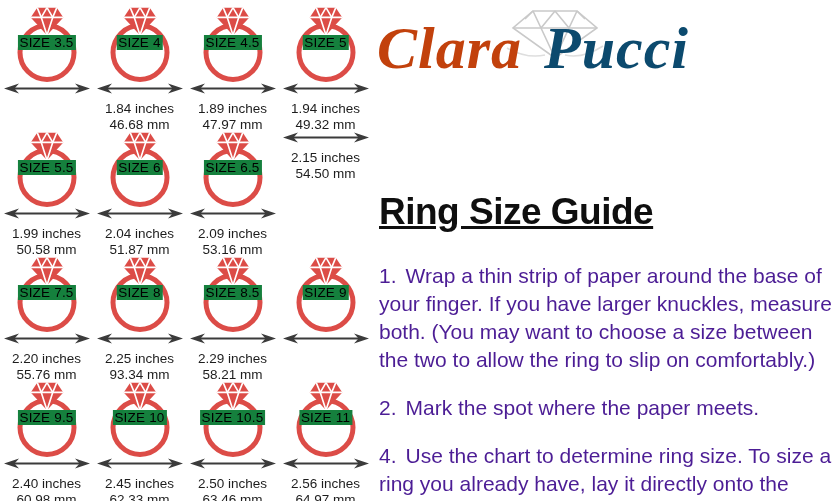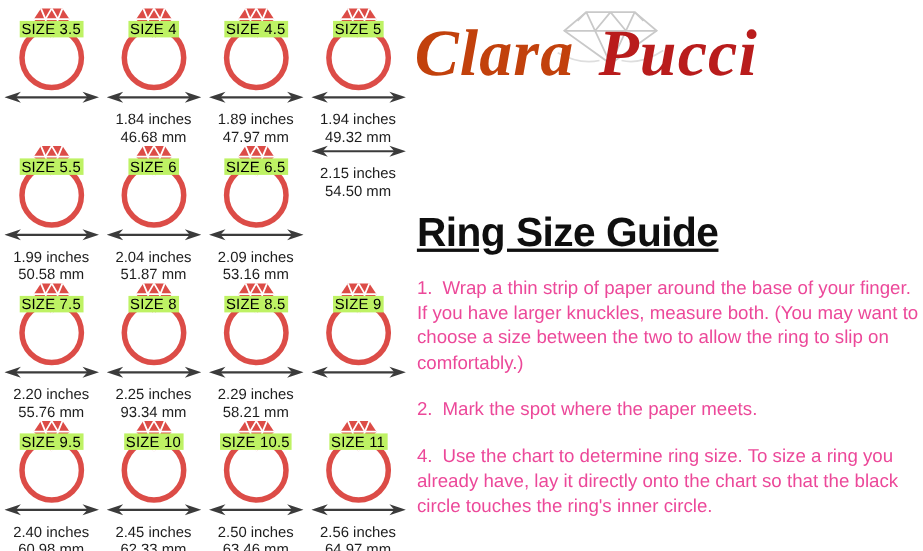--- a/index.html
+++ b/index.html
@@ -23,22 +23,22 @@
     width:59px; height:59px; border:5px solid #dc4c47; border-radius:50%;
     background:transparent;
   }
   .diamond {
     position:absolute; left:50%; top:0; transform:translateX(-50%);
     width:37px; height:31px; z-index:2;
   }
   .diamond .dfill { fill:#dc4c47; }
   .diamond .dlines { stroke:#ffffff; stroke-width:2; fill:none; }
   .size-label {
-    position:absolute; left:50%; top:13px; transform:translateX(-50%);
-    z-index:3; background:#bef264; padding:0 2px; white-space:nowrap;
+    position:absolute; left:50%; top:29px; transform:translateX(-50%);
+    z-index:3; background:#15803d; padding:0 2px; white-space:nowrap;
     font-size:13.5px; color:#000000; letter-spacing:0.2px;
   }
   .arrow { width:86px; height:13px; margin-top:0; display:block; flex:0 0 auto; }
   .arrow line { stroke:#3b3b3b; stroke-width:2; }
   .arrow polygon { fill:#3b3b3b; }
   .meas {
     margin-top:6px; text-align:center; font-size:13.5px; line-height:1.16;
     color:#1d1d1d;
   }
 
@@ -48,29 +48,29 @@
   .logo { position:relative; height:110px; }
   .logo-diamond { position:absolute; left:122px; top:6px; width:112px; height:58px; }
   .logo-diamond path { stroke:#c9c9c9; stroke-width:1.6; fill:none; }
   .logo-diamond .swoosh { stroke:#dedede; }
   .brand {
     position:absolute; left:0; top:14px; white-space:nowrap;
     font-family:"Liberation Serif", serif; font-style:italic; font-weight:bold;
     font-size:60px; letter-spacing:1px;
   }
   .brand-first { color:#c2410c; margin-right:22px; }
-  .brand-second { color:#b91c1c; }
+  .brand-second { color:#0c4a6e; }
 
   .guide-heading {
     position:absolute; left:2px; top:191px;
     font-size:37px; font-weight:bold; color:#0f0f0f; letter-spacing:-0.5px;text-decoration:underline;
   }
 
   .steps { position:absolute; left:2px; top:250px; width:456px; }
-  .step { margin:1px 0 20px 0; font-size:17px; line-height:1.33; color:#ec4899; }
+  .step { margin:12px 0 20px 0; font-size:21px; line-height:1.33; color:#4c1d95; }
   .step-num { margin-right:9px; }
 </style>
 </head>
 <body>
 
 <div class="ring-grid">
   <div class="cell">
     <div class="fig">
       <svg class="diamond" viewBox="0 0 44 38" aria-hidden="true">
         <path class="dfill" d="M10,2 L34,2 L42,14 L22,36 L2,14 Z"></path>

